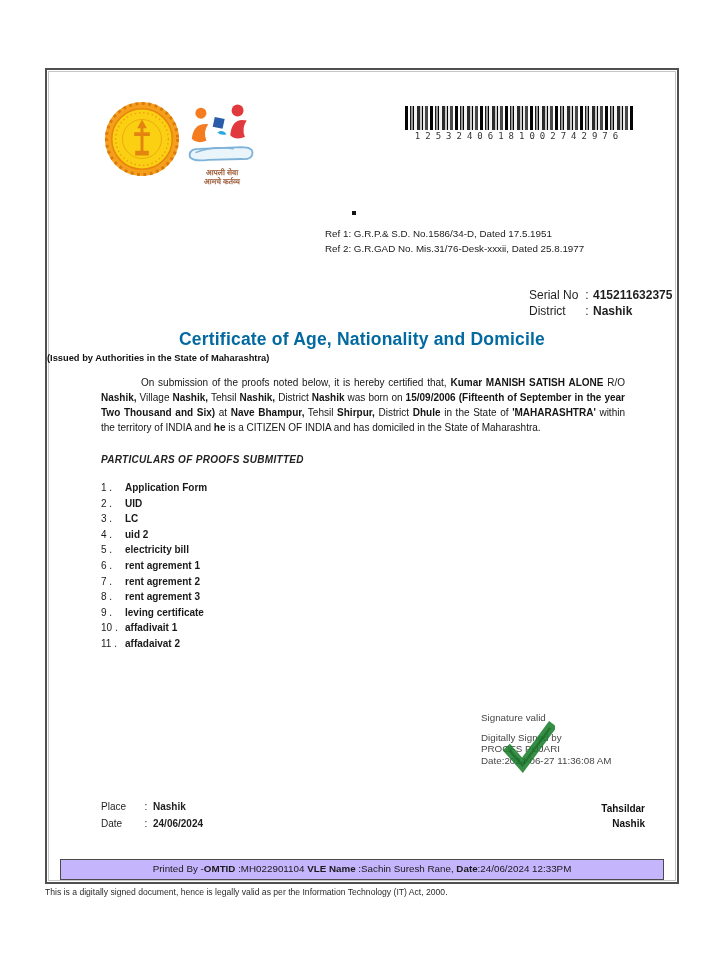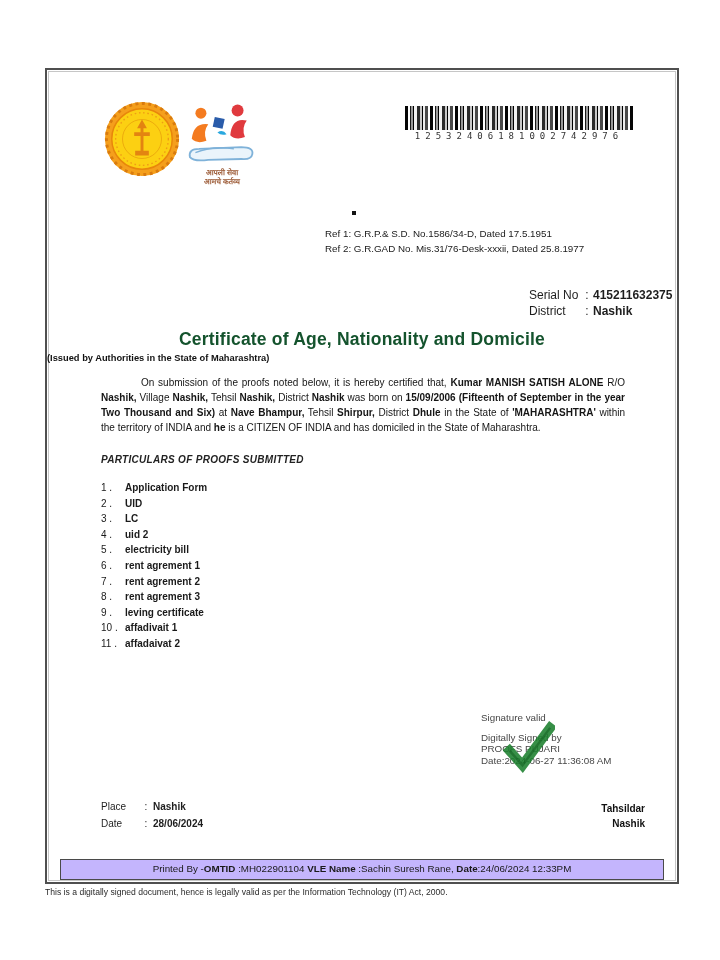--- a/index.html
+++ b/index.html
@@ -26,21 +26,21 @@
 
   .dot{position:absolute;left:305px;top:141px;width:4px;height:4px;background:#141414;}
 
   .refs{position:absolute;left:278px;top:156px;font-size:9.8px;line-height:15px;color:#1a1a1a;}
 
   .serial{position:absolute;left:438px;top:218px;font-size:12px;line-height:15.5px;margin-left:44px;}
   .slabel{display:inline-block;width:52px;}
   .scolon{display:inline-block;width:12px;text-align:center;}
 
   .title{position:absolute;left:0;right:0;top:259px;text-align:center;
-         font-size:17.5px;font-weight:bold;letter-spacing:.2px;color:#14532d;}
+         font-size:17.5px;font-weight:bold;letter-spacing:.2px;color:#0369a1;}
   .subtitle{position:absolute;left:0;right:0;top:283px;text-align:left;
          font-size:9.3px;font-weight:bold;color:#111;}
 
   .body-par{position:absolute;left:54px;width:524px;top:305px;margin:0;
          font-size:10px;line-height:15px;text-align:justify;text-indent:40px;color:#151515;}
 
   .proofs-head{position:absolute;left:54px;top:384px;font-size:10px;
          font-style:italic;font-weight:bold;letter-spacing:.3px;color:#222;}
 
   .proof-list{position:absolute;left:54px;top:412px;font-size:10px;color:#1a1a1a;}
@@ -183,21 +183,21 @@
         <path d="M8 34 L24 52 L58 6" fill="none" stroke="#1b7f2e" stroke-width="12" stroke-linecap="square" opacity="0.88"></path>
         <path d="M8 34 L24 52 L58 6" fill="none" stroke="#0f5c1e" stroke-width="3" opacity="0.5"></path>
       </svg>
     </div>
 
     <div class="placeblock">
       <div>
         <span class="plabel2">Place</span><span class="pcolon">:</span><span class="b">Nashik</span>
       </div>
       <div>
-        <span class="plabel2">Date</span><span class="pcolon">:</span><span class="b">28/06/2024</span>
+        <span class="plabel2">Date</span><span class="pcolon">:</span><span class="b">24/06/2024</span>
       </div>
     </div>
 
     <div class="officer">
       <div>Tahsildar</div>
       <div>Nashik</div>
     </div>
 
     <div class="printed"><span>Printed By -</span><span class="b">OMTID</span><span> :MH022901104 </span><span class="b">VLE Name</span><span> :Sachin Suresh Rane, </span><span class="b">Date</span><span>:24/06/2024 12:33PM</span></div>
   </div>

